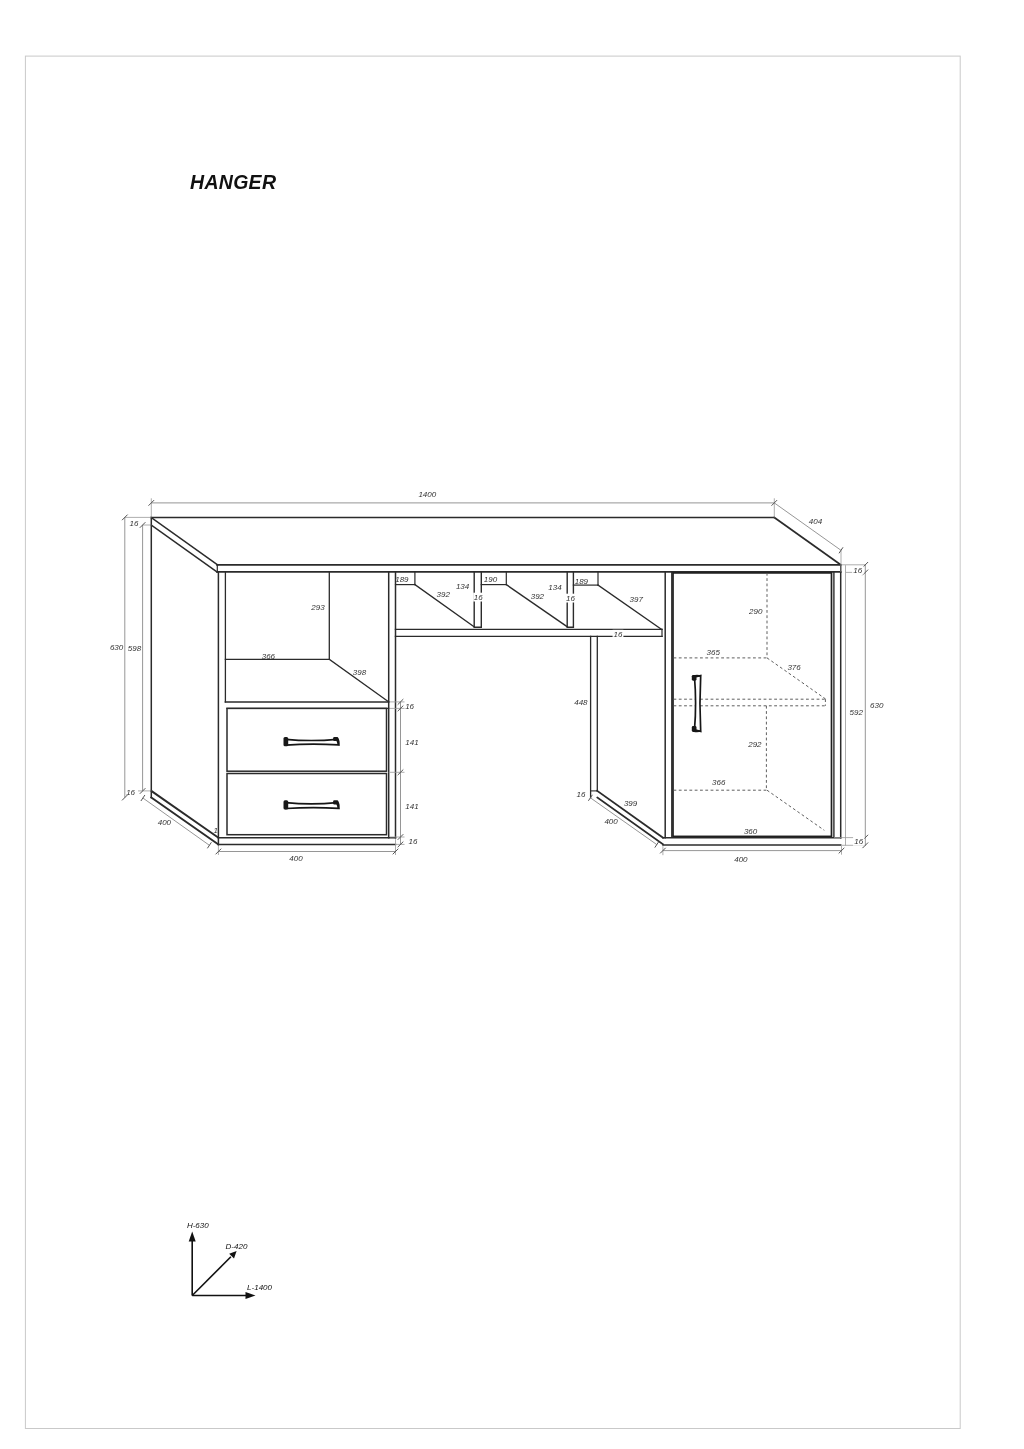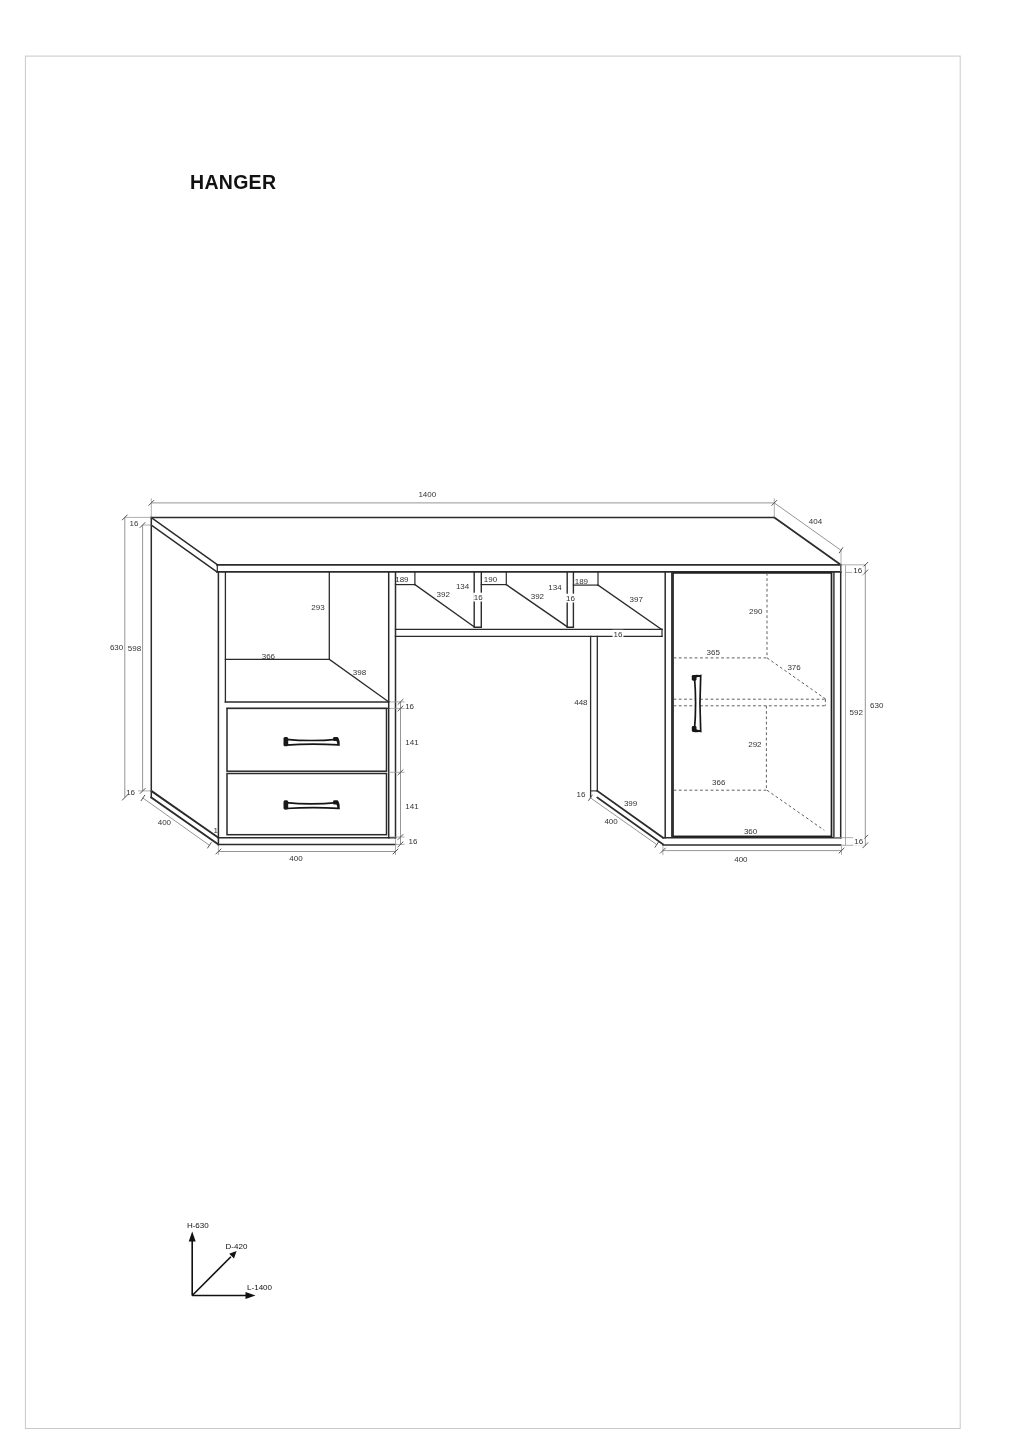--- a/index.html
+++ b/index.html
@@ -1,16 +1,16 @@
 <!DOCTYPE html>
 <html><head>
 <meta charset="utf-8">
 <style>
   html,body{margin:0;padding:0;background:#ffffff;}
-  .page{position:relative;width:1024px;height:1449px;background:#fff;font-family:"Liberation Sans", sans-serif;}
+  .page{position:relative;width:1024px;height:1449px;background:#fff;font-family:"Liberation Sans", sans-serif;font-style:italic;}
   svg{position:absolute;left:0;top:0;}
   text{font-family:"Liberation Sans", sans-serif;}
 </style>
 </head>
 <body>
 <div class="page">
 <svg width="1024" height="1449" viewBox="0 0 1024 1449">
 
 <rect x="0" y="0" width="1024" height="1449" fill="#ffffff"></rect>
 

